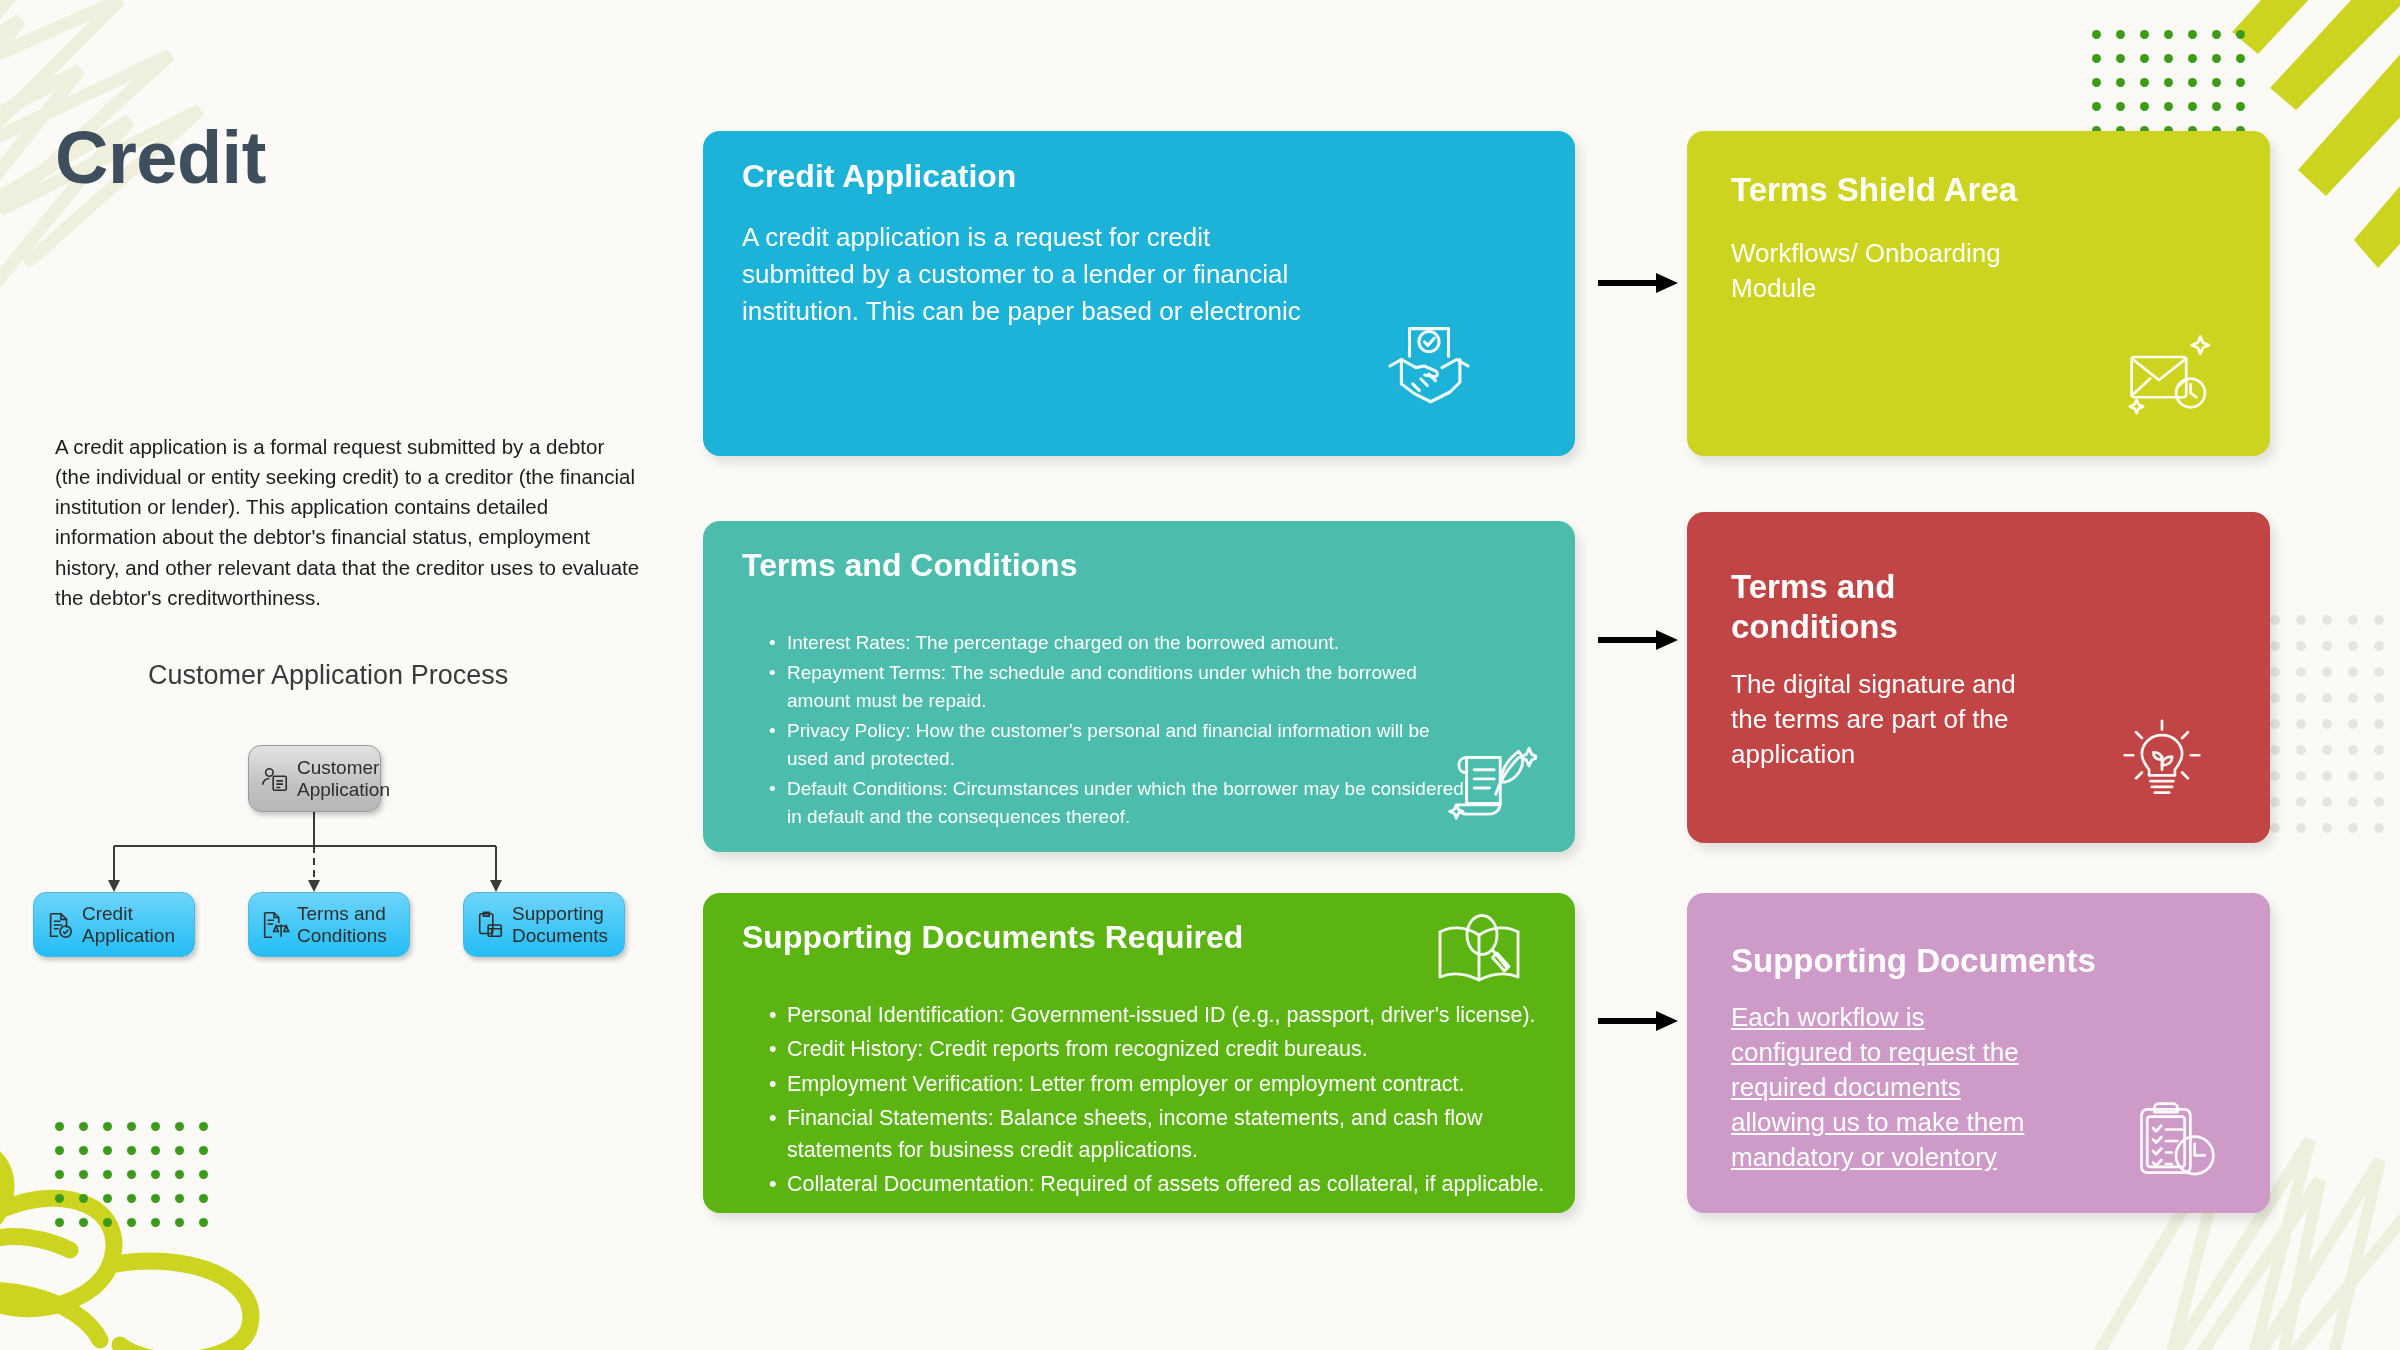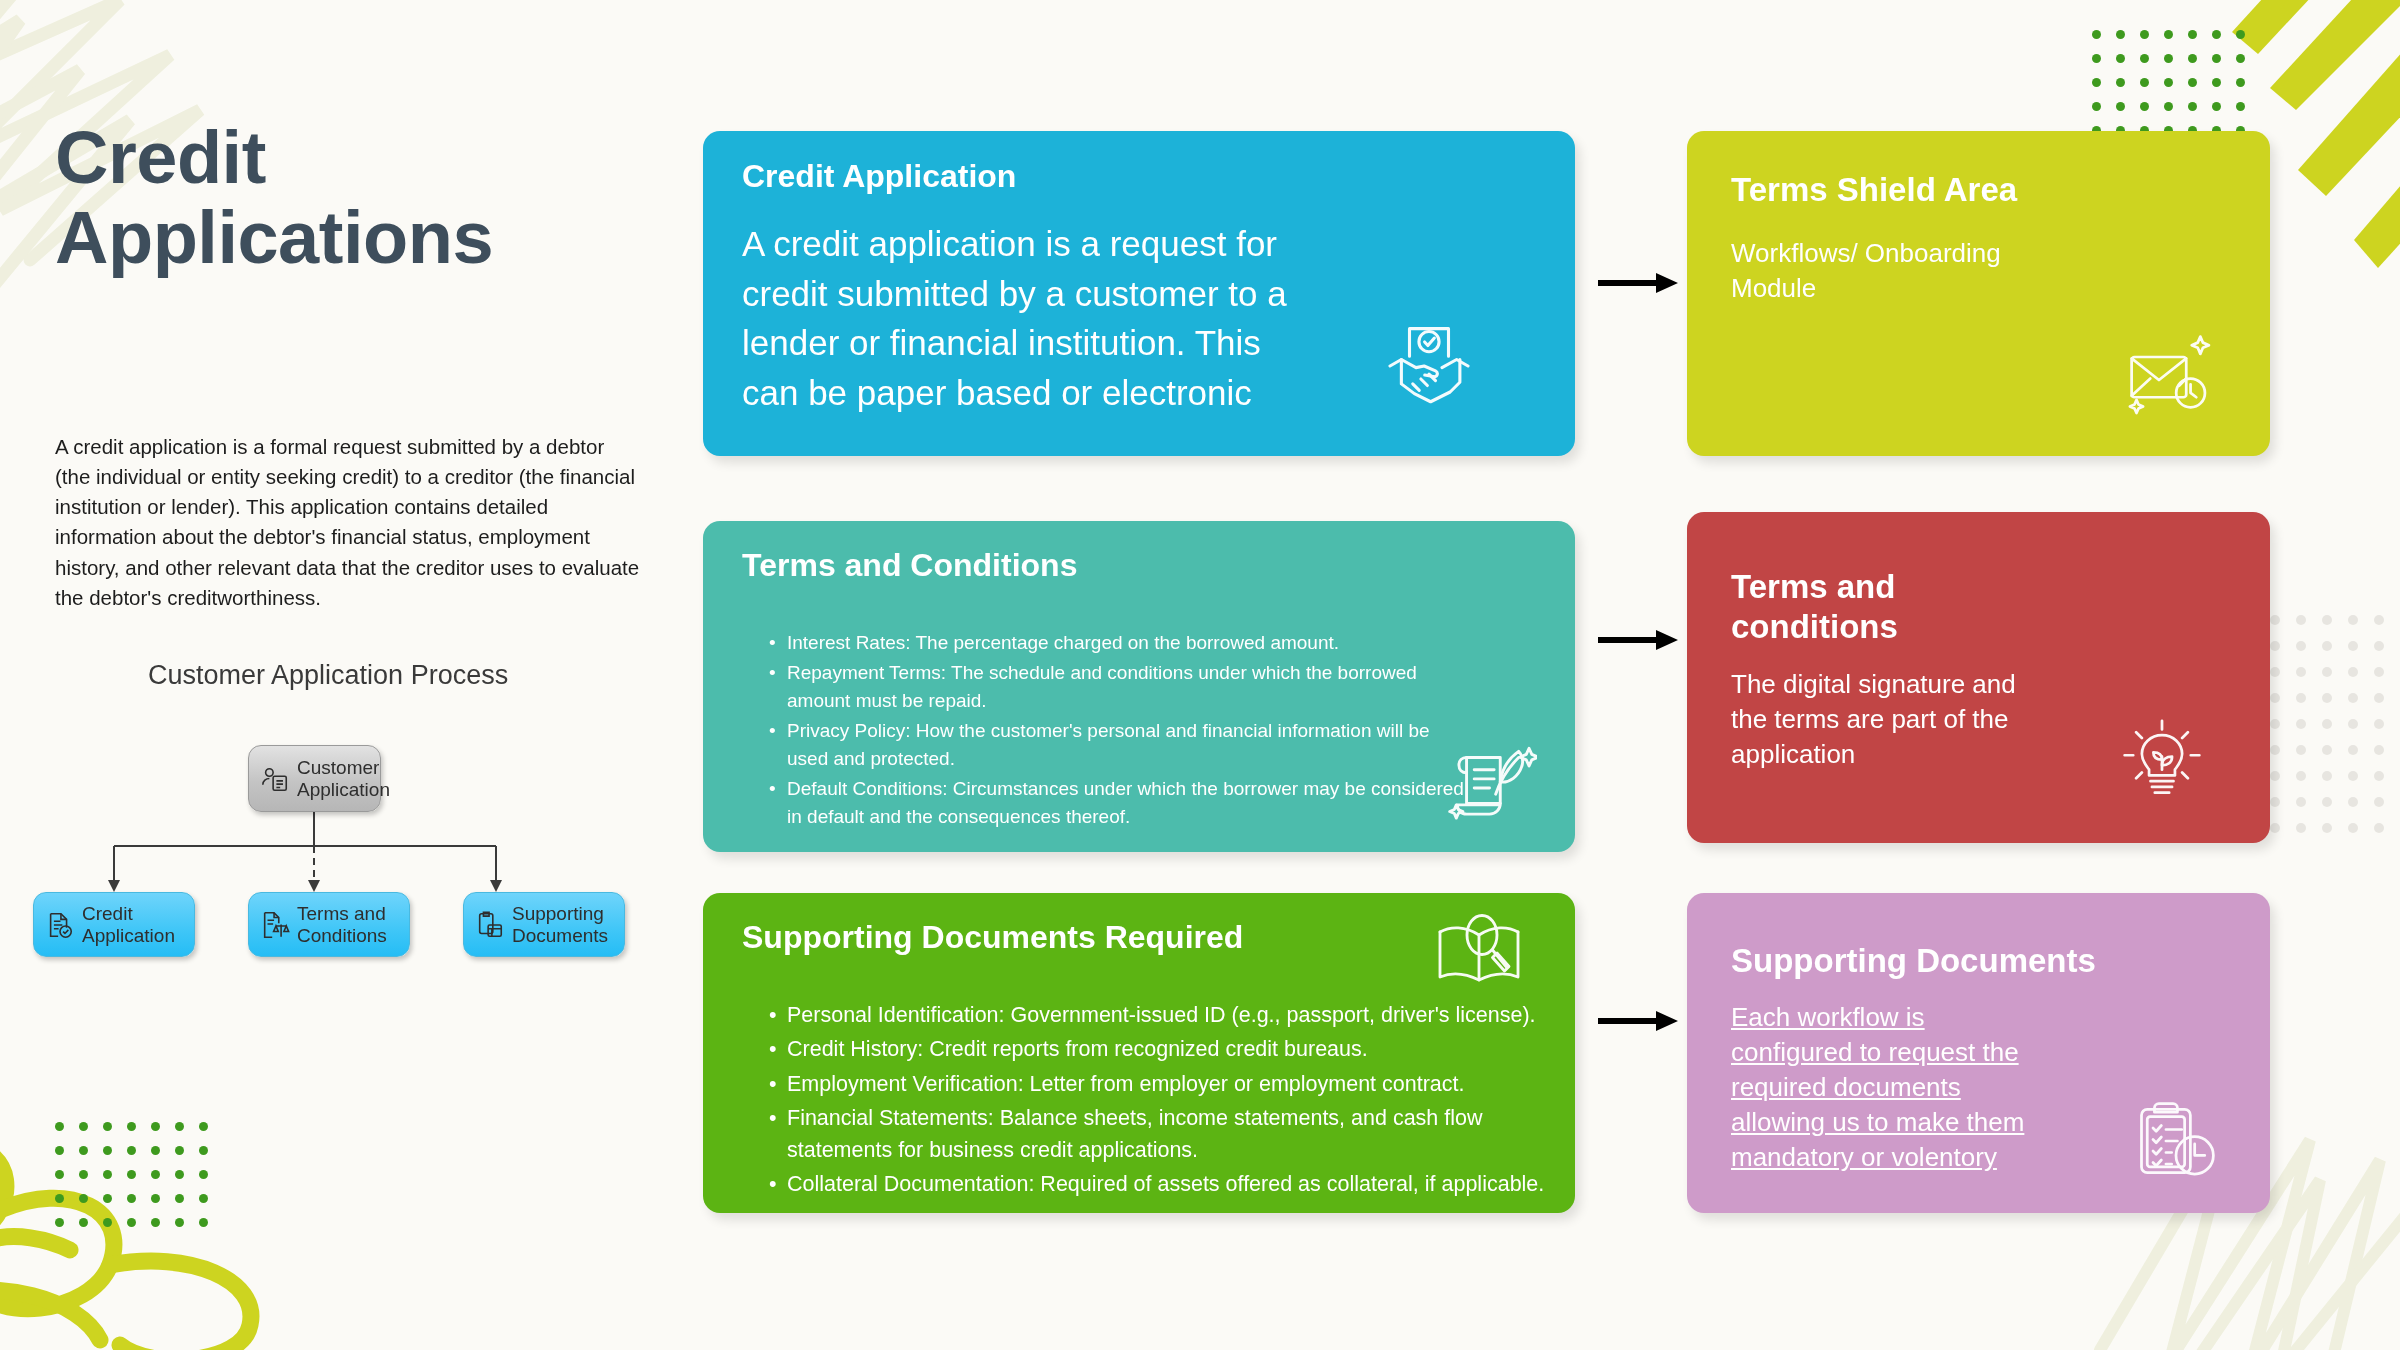--- a/index.html
+++ b/index.html
@@ -126,21 +126,21 @@
   .c-teal  { left: 703px; top: 521px;  width: 872px; height: 331px; background: #4CBCAC; }
   .c-green { left: 703px; top: 893px;  width: 872px; height: 320px; background: #5CB413; }
 
   .c-blue .card-title  { position:absolute; left: 39px; top: 27px; font-size: 32px; }
   .c-teal .card-title  { position:absolute; left: 39px; top: 26px; font-size: 32px; }
   .c-green .card-title { position:absolute; left: 39px; top: 26px; font-size: 32px; }
 
   .blue-body {
     position: absolute;
     left: 39px; top: 88px; width: 560px;
-    font-size: 35px; line-height: 1.42;
+    font-size: 26px; line-height: 1.42;
   }
 
   .bullets {
     position: absolute;
     margin: 18px;
     padding: 0;
     list-style: none;
   }
   .bullets li {
     position: relative;
@@ -334,21 +334,20 @@
     <i style="left: 0px; top: 208px; width: 10px; height: 10px; background: rgb(231, 229, 224);"></i>
     <i style="left: 26px; top: 208px; width: 10px; height: 10px; background: rgb(231, 229, 224);"></i>
     <i style="left: 52px; top: 208px; width: 10px; height: 10px; background: rgb(231, 229, 224);"></i>
     <i style="left: 78px; top: 208px; width: 10px; height: 10px; background: rgb(231, 229, 224);"></i>
     <i style="left: 104px; top: 208px; width: 10px; height: 10px; background: rgb(231, 229, 224);"></i>
   </div>
 
 <div class="left-col">
   <h1 class="page-title">
     <span>Credit</span><br>
-    <span>Applications</span>
   </h1>
   <p class="intro-para">A credit application is a formal request submitted by a debtor (the individual or entity seeking credit) to a creditor (the financial institution or lender). This application contains detailed information about the debtor's financial status, employment history, and other relevant data that the creditor uses to evaluate the debtor's creditworthiness.</p>
 </div>
 
 <div class="process-title">Customer Application Process</div>
 
 <div class="flow">
   <svg class="flow-lines" viewBox="0 0 660 250">
     <g stroke="#3a3a3a" stroke-width="2" fill="none">
       <path d="M314 67 L314 101"></path>

